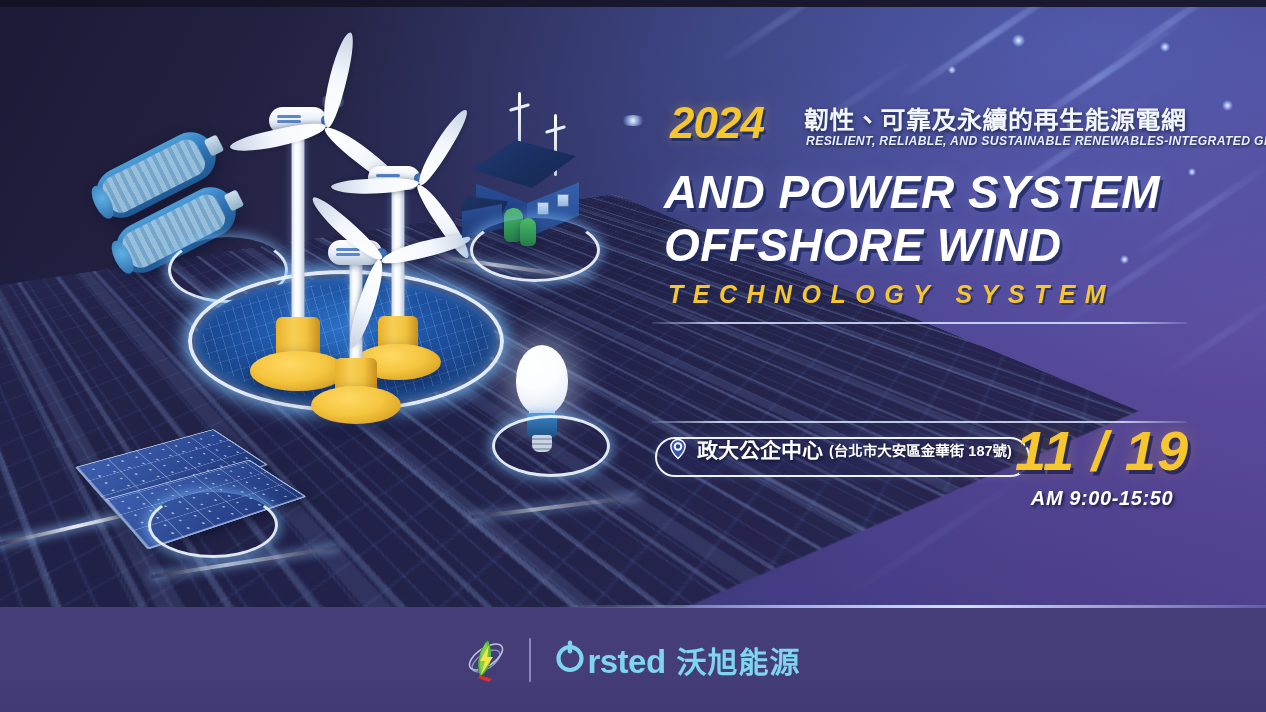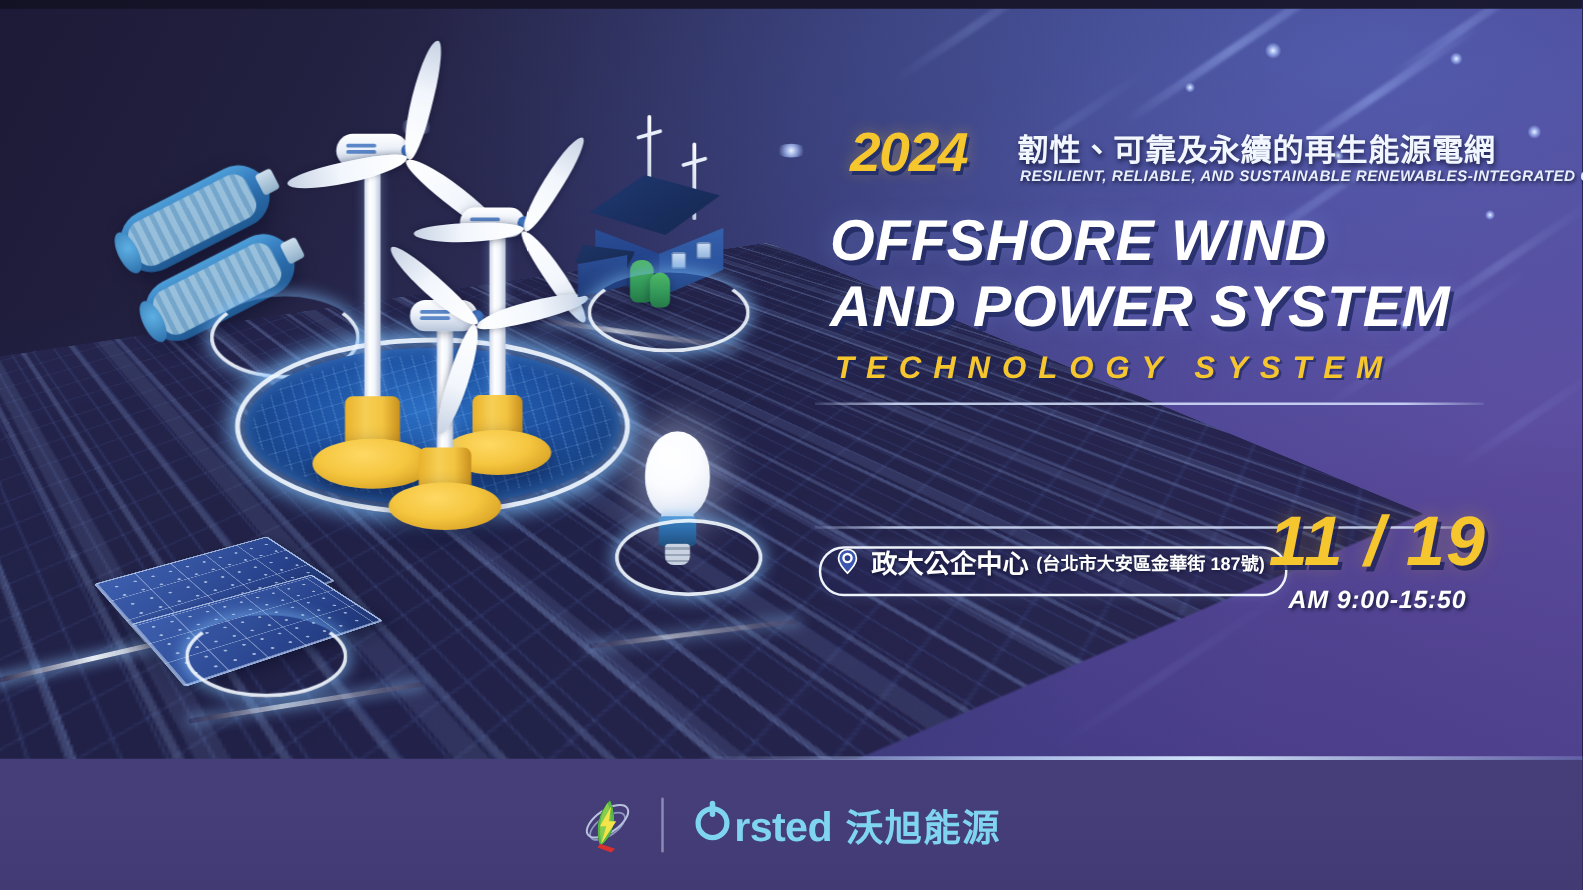--- a/index.html
+++ b/index.html
@@ -257,21 +257,21 @@
   }
   .bulb-screw {
     position:absolute; left:20px; top:90px; width:20px; height:17px;
     background:repeating-linear-gradient(180deg,#c9d2e0 0 3px,#9aa6ba 3px 5px);
     border-radius:3px 3px 7px 7px;
   }
 
   
   .copy { position:absolute; left:652px; top:0; width:560px; height:620px; z-index:20; }
 
-  .kicker { position:absolute; left:28px; top:98px; width:540px; height:56px; }
+  .kicker { position:absolute; left:18px; top:98px; width:540px; height:56px; }
   .year {
     position:absolute; left:0; top:0;
     font-size:44px; font-weight:bold; font-style:italic; letter-spacing:-1px;
     color:#f6c62e;
     text-shadow:2px 3px 0 #23306b, 0 0 12px rgba(246,198,46,.35);
   }
   .kicker-zh {
     position:absolute; left:134px; top:2px;
     font-size:25px; font-weight:bold; letter-spacing:.5px;
     color:#f2f7ff;
@@ -335,21 +335,21 @@
     text-shadow:1px 2px 3px rgba(12,18,48,.8);
     white-space:nowrap;
   }
   .venue-addr {
     font-size:14.5px; font-weight:bold; color:#ffffff;
     text-shadow:1px 1px 3px rgba(12,18,48,.8);
     white-space:nowrap; margin-left:-2px;
   }
 
   
-  .date-box { position:absolute; left:345px; top:400px; width:210px; text-align:center; }
+  .date-box { position:absolute; left:345px; top:418px; width:210px; text-align:center; }
   .date {
     font-size:56px; font-weight:bold; font-style:italic; letter-spacing:1px;
     color:#f6c62e;
     text-shadow:3px 4px 0 rgba(30,34,88,.8), 0 0 16px rgba(246,198,46,.3);
     white-space:nowrap;
   }
   .time {
     margin-top:4px;
     font-size:20px; font-weight:bold; font-style:italic; letter-spacing:.6px;
     color:#ffffff;
@@ -528,22 +528,22 @@
 
   <div class="copy">
 
     <div class="kicker">
       <div class="year">2024</div>
       <div class="kicker-zh">韌性、可靠及永續的再生能源電網</div>
       <div class="kicker-en">RESILIENT, RELIABLE, AND SUSTAINABLE RENEWABLES-INTEGRATED GRID</div>
     </div>
 
     <div class="title-main">
+      <div>AND POWER SYSTEM</div>
       <div>OFFSHORE WIND</div>
-      <div>AND POWER SYSTEM</div>
     </div>
 
     <div class="title-sub">TECHNOLOGY SYSTEM</div>
 
     <div class="rule top"></div>
     <div class="rule bot"></div>
 
     <div class="venue">
       <span class="pin">
         <svg viewBox="0 0 24 24" width="22" height="22" aria-hidden="true">

